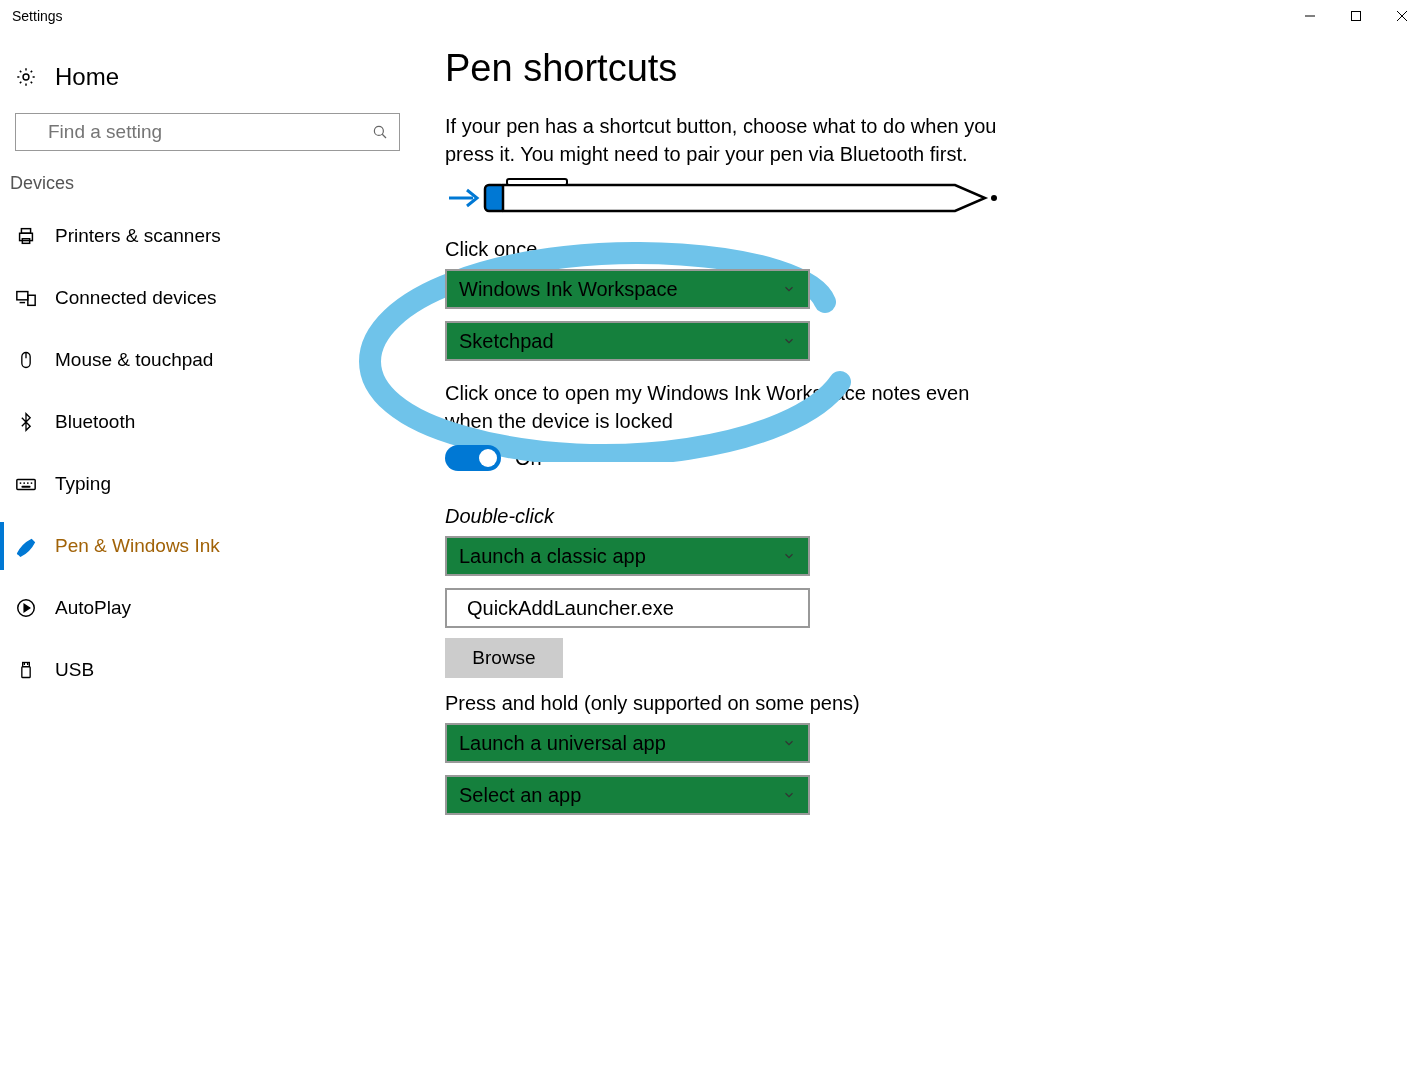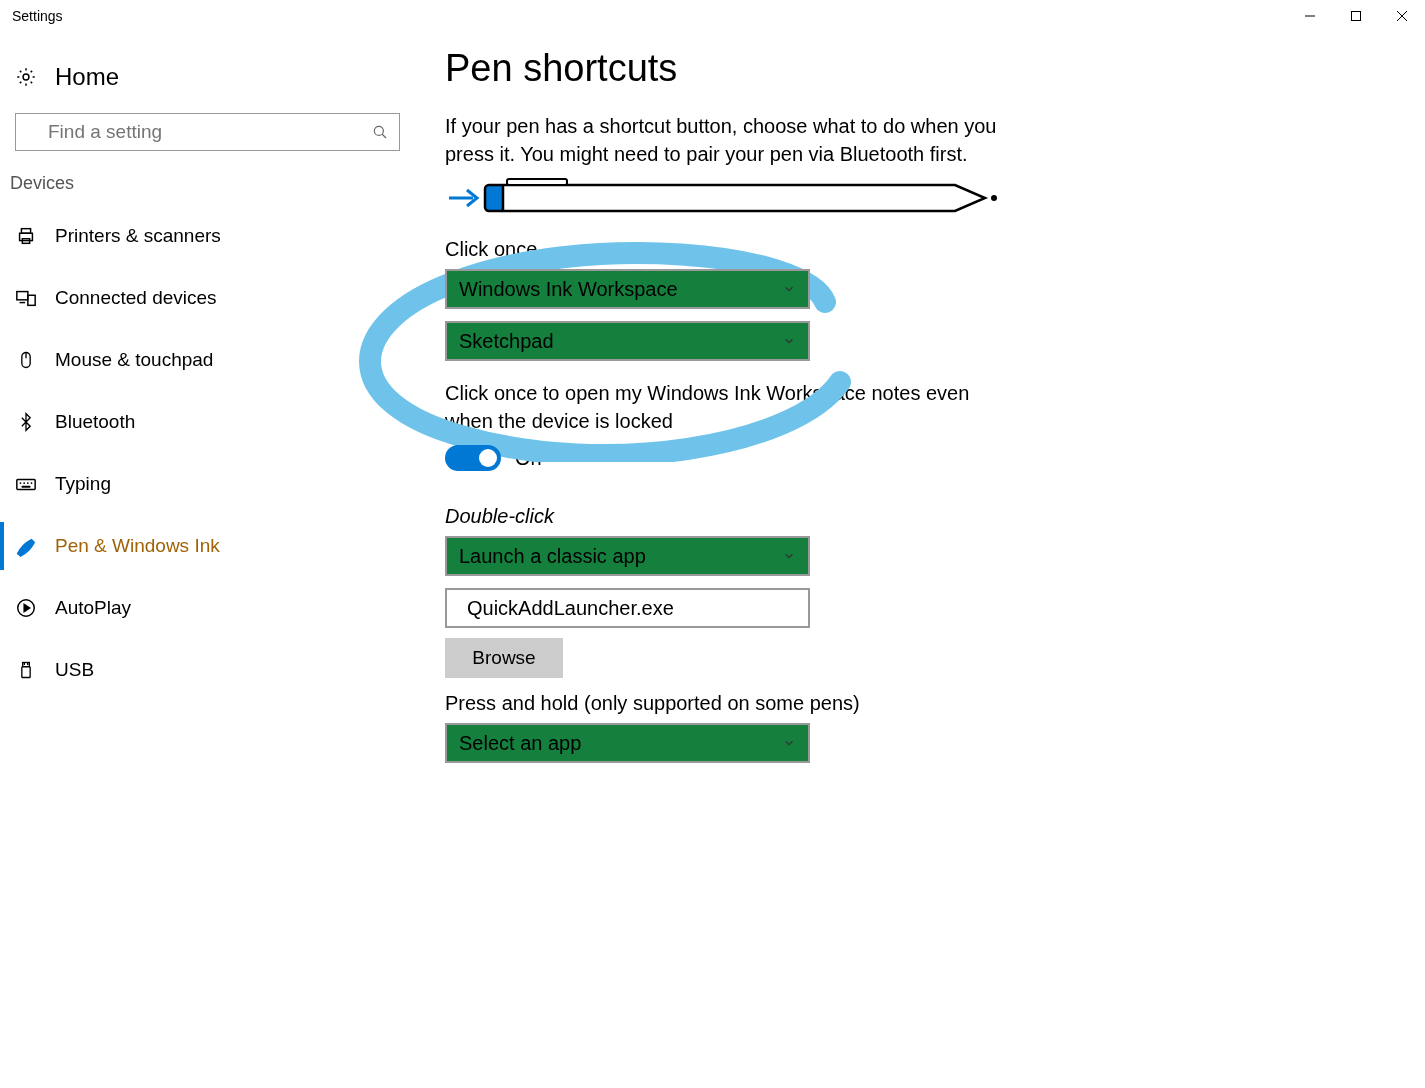--- a/index.html
+++ b/index.html
@@ -235,20 +235,28 @@
     <div class="textbox">
       <span>QuickAddLauncher.exe</span>
     </div>
 
     <div class="btn">
       <span>Browse</span>
     </div>
 
     <div class="sectlabel" style="margin-top:14px;">Press and hold (only supported on some pens)</div>
 
+    <div class="dropdown">
+      <span>Launch a universal app</span>
+      <span class="chevron">
+          <svg width="14" height="14" viewBox="0 0 24 24" fill="none" stroke="#333" stroke-width="2">
+            <path d="M6 9l6 6 6-6"></path>
+          </svg>
+        </span>
+    </div>
 
     <div class="dropdown">
       <span>Select an app</span>
       <span class="chevron">
           <svg width="14" height="14" viewBox="0 0 24 24" fill="none" stroke="#333" stroke-width="2">
             <path d="M6 9l6 6 6-6"></path>
           </svg>
         </span>
     </div>
   </div>

